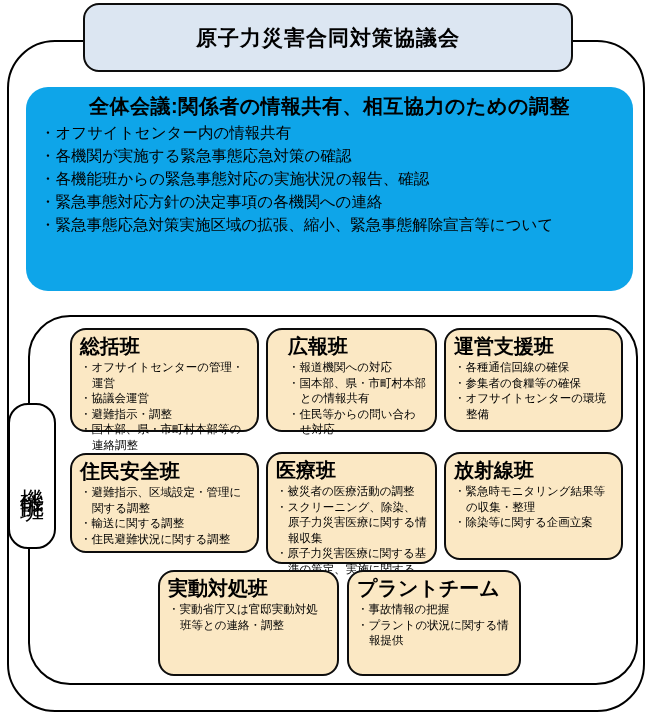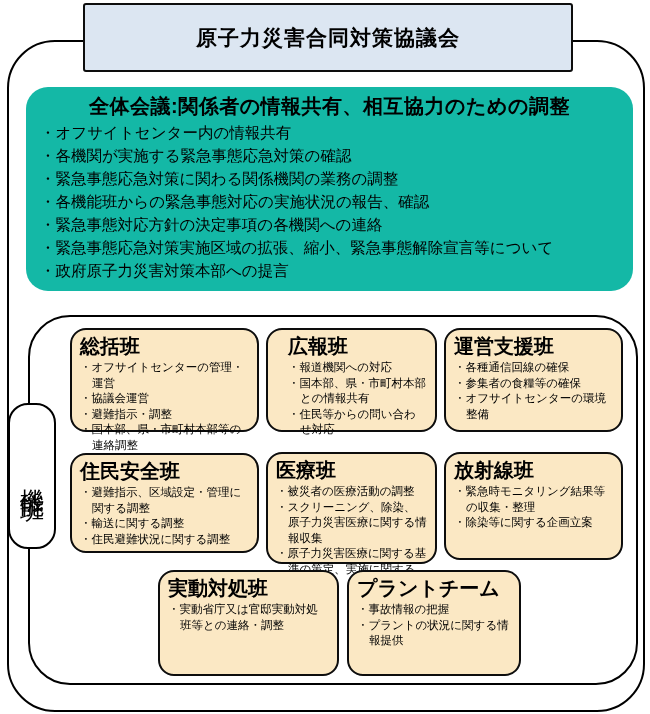--- a/index.html
+++ b/index.html
@@ -11,28 +11,28 @@
     color:#000;
     overflow:hidden;
   }
   .outer-container {
     position:absolute; left:7px; top:40px; width:638px; height:672px;
     background:#fff; border:2px solid #000; border-radius:48px;
     z-index:0;
   }
   .main-title-box {
     position:absolute; left:83px; top:3px; width:490px; height:69px;
-    background:#dce6f2; border:2px solid #0d0d0d; border-radius:3px;
+    background:#dce6f2; border:2px solid #0d0d0d; border-radius:16px;
     display:flex; align-items:center; justify-content:center;
     font-size:21px; font-weight:bold; letter-spacing:1px;
     z-index:3;
   }
   .plenary-box {
     position:absolute; left:26px; top:87px; width:607px; height:204px;
-    background:#14b8a6; border-radius:22px;
+    background:#0ea5e9; border-radius:22px;
     padding:5px 14px 0 14px;
     z-index:1;
   }
   .plenary-title {
     text-align:center; font-weight:bold; font-size:20px;
     line-height:28px; margin-bottom:1px; letter-spacing:0.5px;
   }
   .plenary-item {
     font-size:15.5px; line-height:23px;
     padding-left:16px; text-indent:-16px;
@@ -78,25 +78,23 @@
 <div class="outer-container"></div>
 
 <div class="main-title-box">
   <span>原子力災害合同対策協議会</span>
 </div>
 
 <div class="plenary-box">
   <div class="plenary-title">全体会議:関係者の情報共有、相互協力のための調整</div>
   <div class="plenary-item">・オフサイトセンター内の情報共有</div>
   <div class="plenary-item">・各機関が実施する緊急事態応急対策の確認</div>
-  <div class="plenary-item">・緊急事態応急対策に関わる関係機関の業務の調整</div>
   <div class="plenary-item">・各機能班からの緊急事態対応の実施状況の報告、確認</div>
   <div class="plenary-item">・緊急事態対応方針の決定事項の各機関への連絡</div>
   <div class="plenary-item">・緊急事態応急対策実施区域の拡張、縮小、緊急事態解除宣言等について</div>
-  <div class="plenary-item">・政府原子力災害対策本部への提言</div>
 </div>
 
 <div class="function-container"></div>
 
 <div class="function-label">機能班</div>
 
 <div class="team-box t1">
   <div class="team-title">総括班</div>
   <div class="team-item">・オフサイトセンターの管理・運営</div>
   <div class="team-item">・協議会運営</div>

